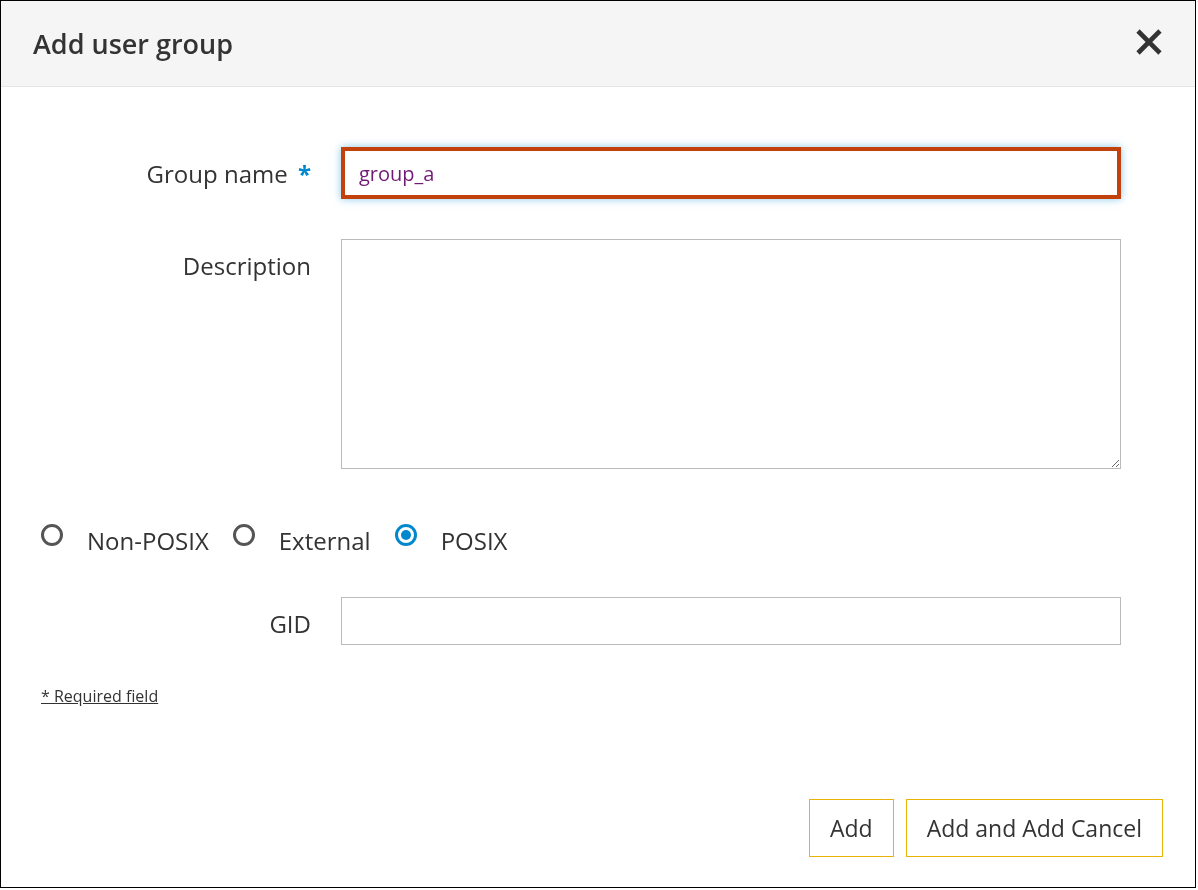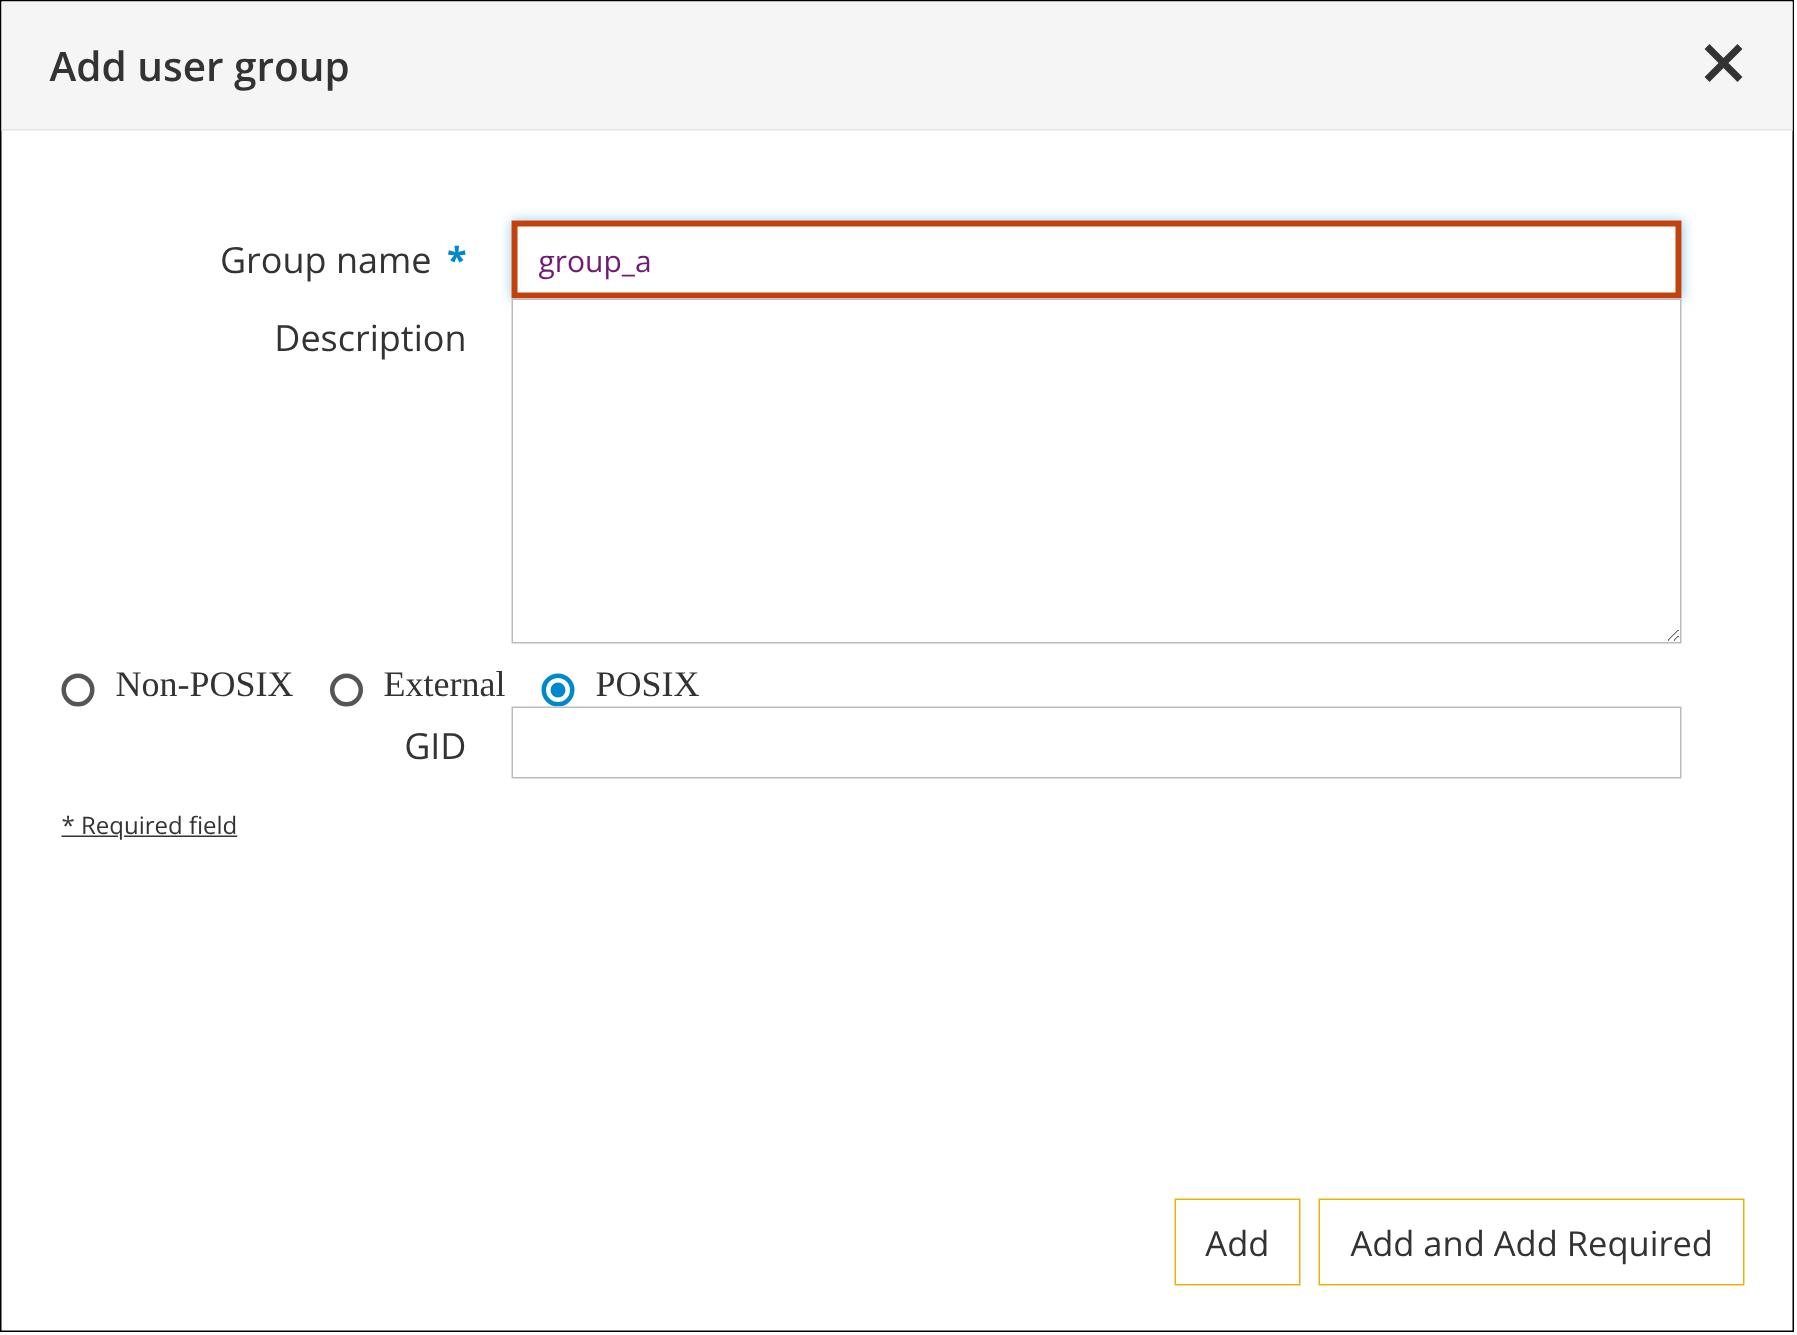--- a/index.html
+++ b/index.html
@@ -42,20 +42,21 @@
     line-height: 1;
     background: none;
     border: none;
   }
   .modal-body {
     padding: 60px 40px 20px 40px;
     flex: 1;
   }
   .form-row {
     display: flex;
+    margin-bottom: 40px;
     align-items: flex-start;
   }
   .form-label {
     width: 300px;
     text-align: right;
     padding-right: 30px;
     font-size: 24px;
     color: #333;
     padding-top: 10px;
   }
@@ -97,24 +98,23 @@
     font-family: inherit;
   }
   .radio-group {
     display: flex;
     gap: 24px;
     align-items: center;
     padding-top: 10px;
   }
   .radio-item {
     display: flex;
-    align-items: flex-end;
-    gap: 14px;
+    align-items: flex-start;
+    gap: 24px;
     cursor: pointer;
-    font-family: Liberation Serif, serif;
   }
   .radio-circle {
     width: 22px;
     height: 22px;
     border: 3px solid #555;
     border-radius: 50%;
     display: inline-flex;
     align-items: center;
     justify-content: center;
   }
@@ -218,16 +218,16 @@
         <input type="text" class="plain-input" value="" style="">
       </div>
     </div>
 
     <div class="required-note">* Required field</div>
 
   </div>
 
   <div class="modal-footer">
     <button class="btn">Add</button>
-    <button class="btn">Add and Add Required</button>
+    <button class="btn">Add and Add Cancel</button>
   </div>
 
 </div>
 
 </body></html>

